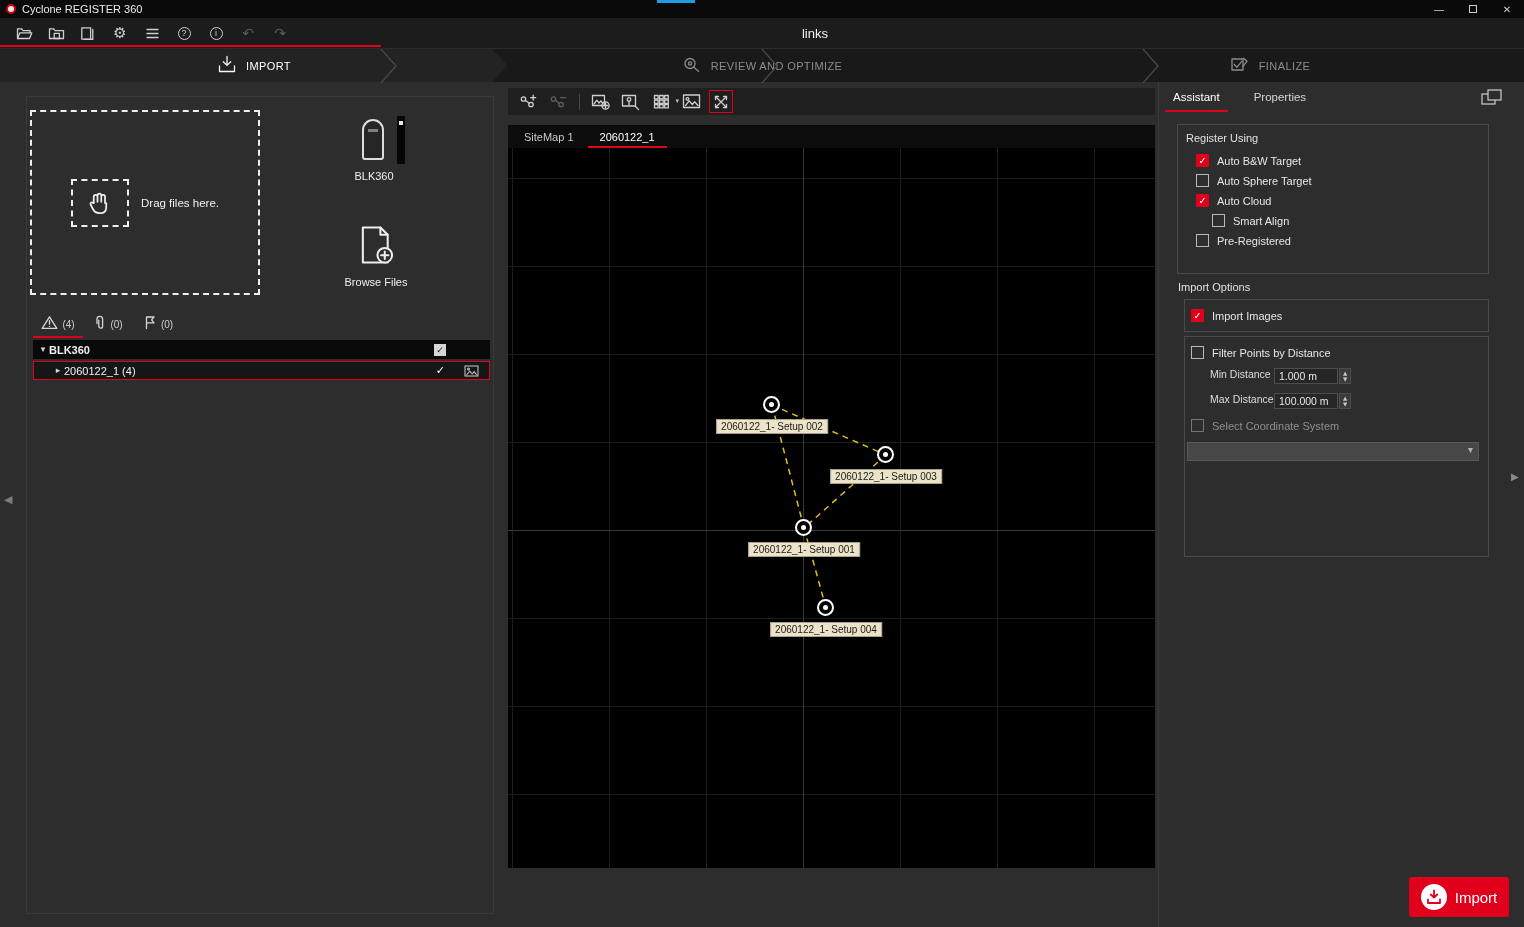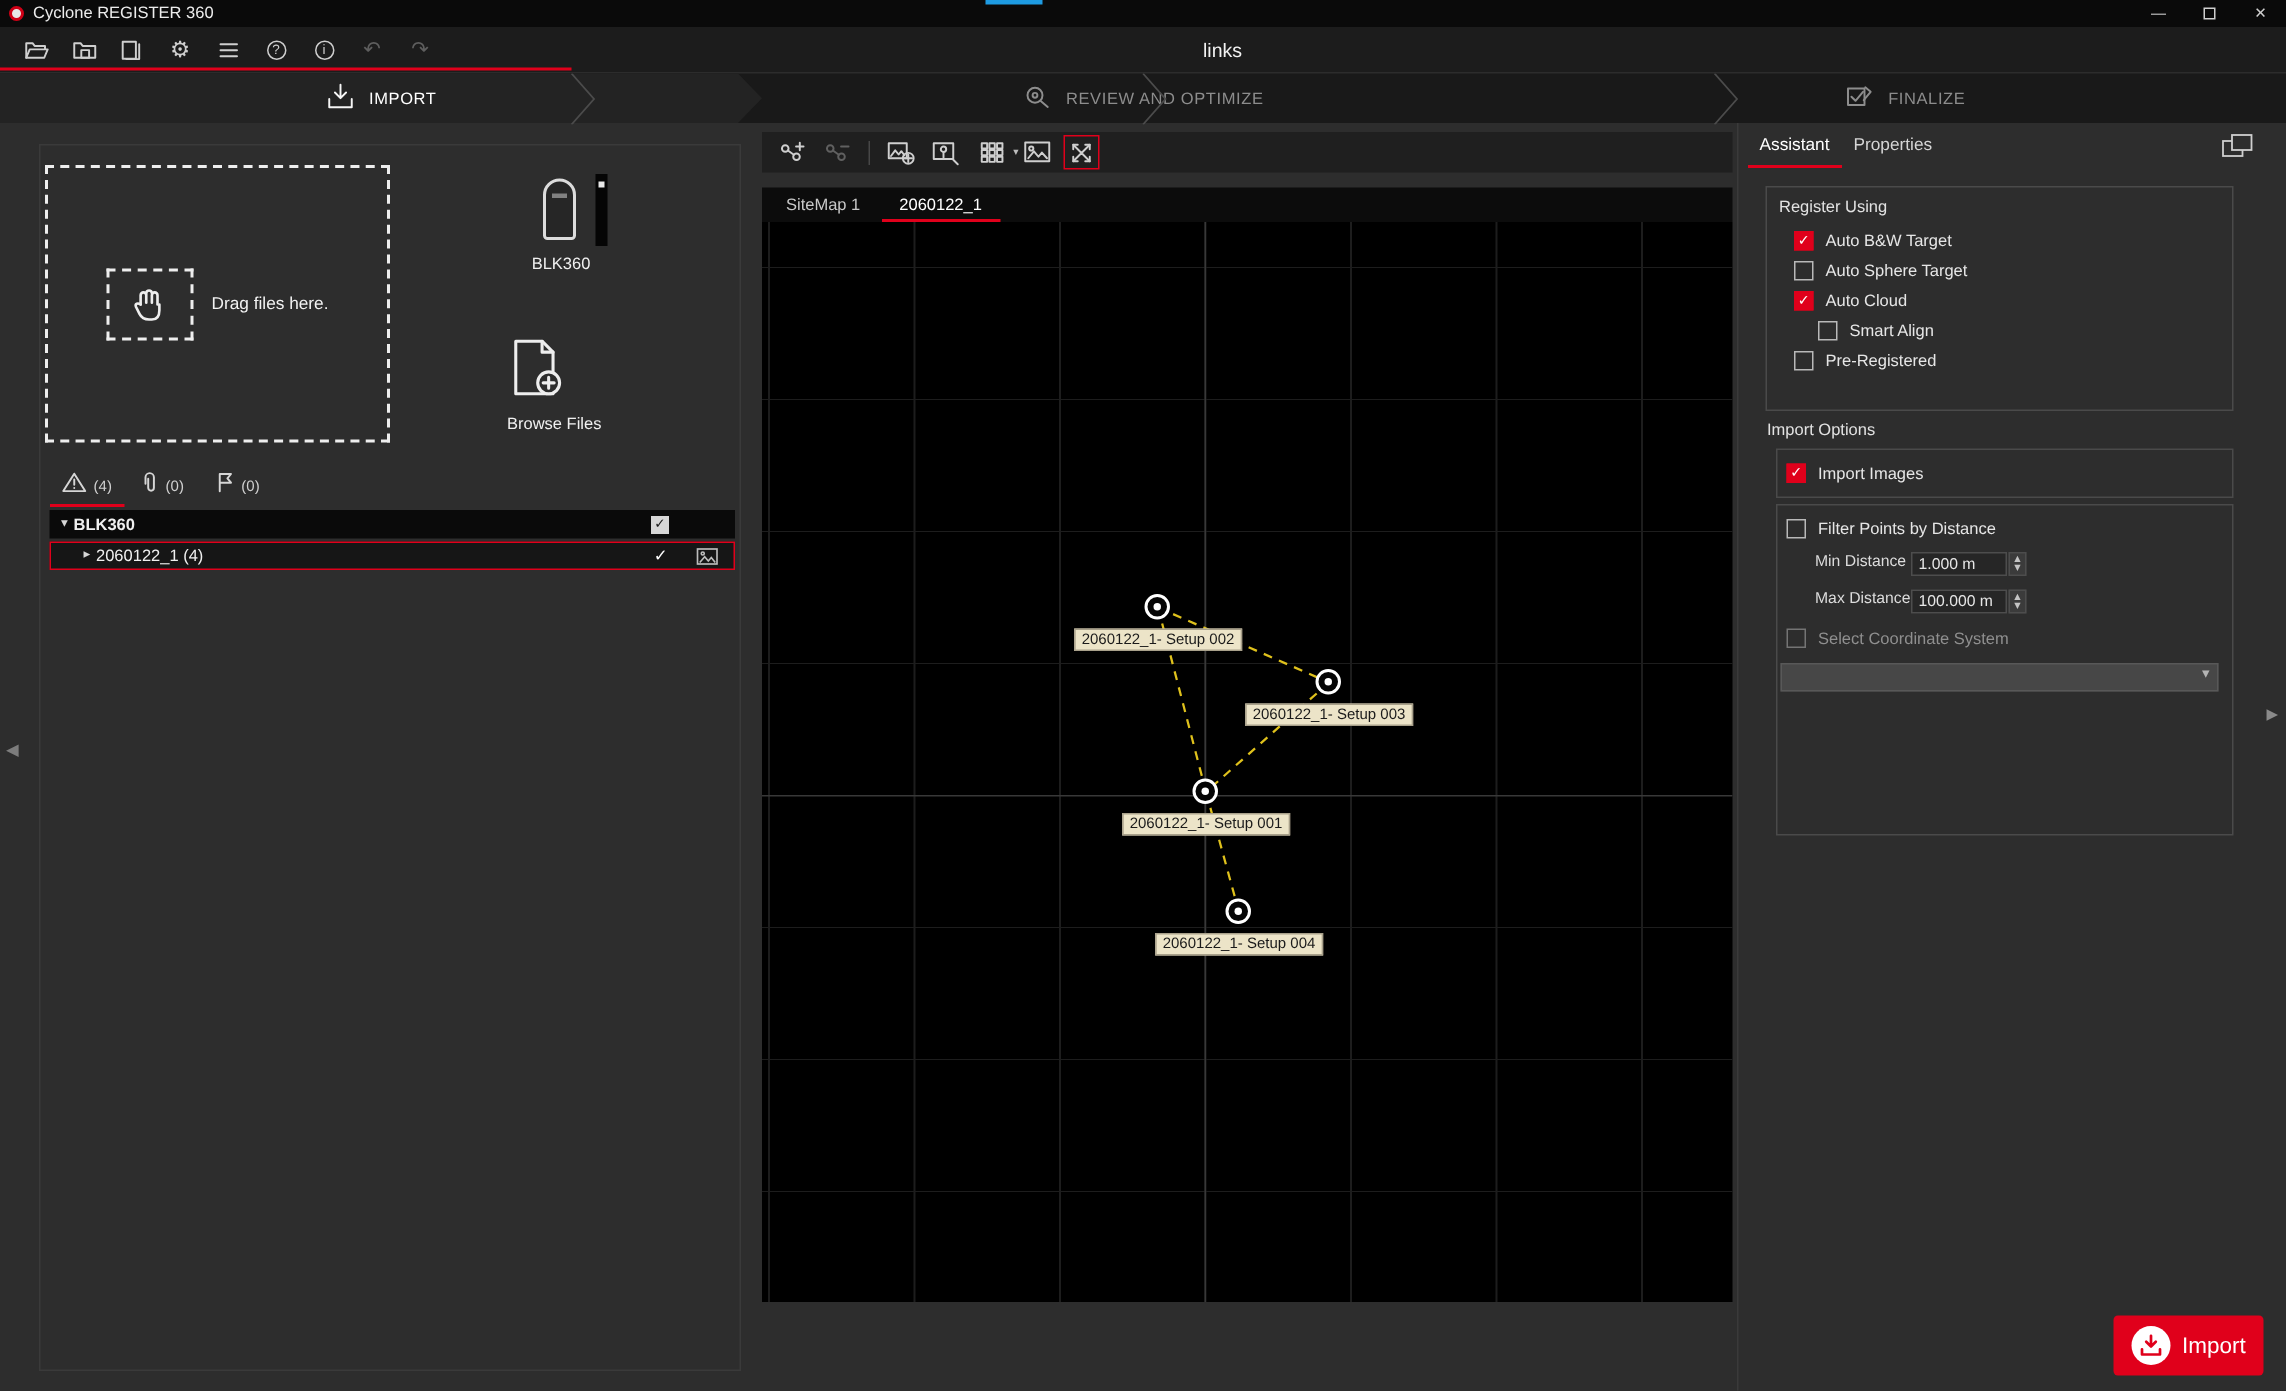--- a/index.html
+++ b/index.html
@@ -40,21 +40,21 @@
   #dropzone { position:absolute; left:30px; top:110px; width:230px; height:185px; border:2px dashed #eeeeee;
     display:flex; flex-direction:row; align-items:center; justify-content:center; gap:12px; }
   #hand-box { width:58px; height:48px; border:2px dashed #eeeeee; display:flex; align-items:center; justify-content:center; }
   #dz-label { font-size:11.5px; color:#f2f2f2; }
   #device-dome { position:absolute; left:362px; top:119px; width:22px; height:41px; border:2px solid #dcdcdc;
     border-radius:11px 11px 3px 3px; background:#262626; }
   #device-dome::after { content:""; position:absolute; left:4px; top:8px; width:10px; height:3px; background:#dcdcdc; opacity:.5; }
   #device-slider { position:absolute; left:397px; top:116px; width:8px; height:48px; background:#050505; }
   #device-slider::before { content:""; position:absolute; left:2px; top:5px; width:4px; height:4px; background:#e8e8e8; }
   #device-label { position:absolute; left:338px; top:170px; width:72px; text-align:center; font-size:11px; color:#f0f0f0; }
-  #browse { position:absolute; left:338px; top:224px; width:76px; display:flex; flex-direction:column; align-items:flex-start; gap:6px; }
+  #browse { position:absolute; left:338px; top:224px; width:76px; display:flex; flex-direction:column; align-items:center; gap:6px; }
   #browse-label { font-size:11px; color:#f0f0f0; }
 
   #lp-tabs { position:absolute; left:33px; top:310px; height:28px; display:flex; }
   .lp-tab { width:50px; height:28px; display:flex; align-items:center; justify-content:center; gap:4px; }
   .lp-tab.active { box-shadow:inset 0 -2px 0 #e0001b; }
   .lp-count { font-size:10px; color:#d0d0d0; }
 
   #tree { position:absolute; left:33px; top:340px; width:457px; }
   .tree-row { position:relative; height:19px; display:flex; align-items:center; font-size:11px; color:#f0f0f0; }
   .tree-row.root { background:#0a0a0a; font-weight:bold; }
@@ -89,21 +89,21 @@
   #links-svg { position:absolute; left:0; top:0; z-index:1; }
   .setup-node { position:absolute; width:17px; height:17px; border:2px solid #fff; border-radius:50%;
     background:#050505; z-index:2; display:flex; align-items:center; justify-content:center; }
   .setup-node .dot { width:5px; height:5px; border-radius:50%; background:#fff; }
   .setup-label { position:absolute; transform:translateX(-50%); background:#ece4c8; color:#1a1a1a;
     font-size:10px; padding:1px 4px; white-space:nowrap; z-index:3; border:1px solid #a8a08a; }
 
   
   #right-panel { position:absolute; left:1158px; top:82px; width:366px; height:845px; background:#2d2d2d;
     border-left:1px solid #3a3a3a; }
-  #rp-tabs { position:absolute; left:6px; top:0; height:30px; display:flex; gap:0; }
+  #rp-tabs { position:absolute; left:6px; top:0; height:30px; display:flex; gap:18px; }
   .rp-tab { padding:0 8px; display:flex; align-items:center; font-size:11.5px; color:#d5d5d5; }
   .rp-tab.active { color:#fff; box-shadow:inset 0 -2px 0 #e0001b; }
   #panel-icon { position:absolute; right:22px; top:7px; }
 
   .section { position:absolute; left:18px; top:42px; width:312px; height:150px; border:1px solid #4a4a4a; }
   .sec-title { font-size:11px; color:#e2e2e2; margin:7px 0 10px 8px; }
   .opt-row { display:flex; align-items:center; gap:8px; margin:0 0 7px 18px; }
   .opt-row.indent { margin-left:34px; }
   .opt-label { font-size:11px; color:#e6e6e6; }
   .cb { width:13px; height:13px; border:1px solid #b9b9b9; background:transparent; flex:none;

